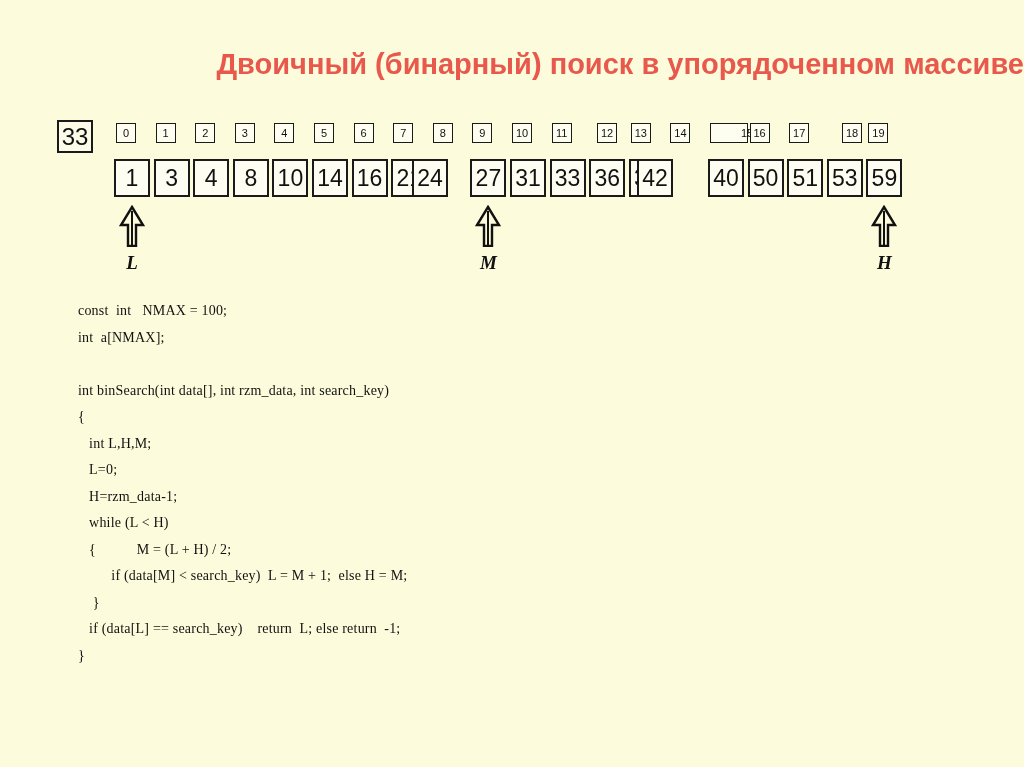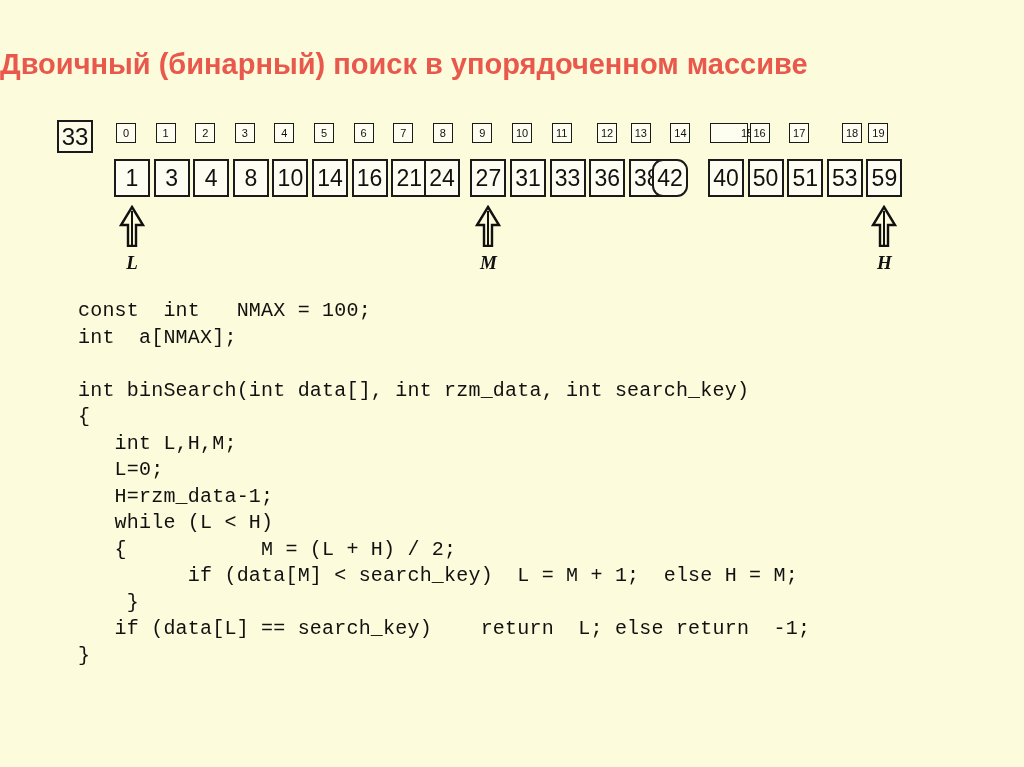--- a/index.html
+++ b/index.html
@@ -14,21 +14,21 @@
     overflow: hidden;
     position: relative;
   }
 
   
   #slide-title {
     position: absolute;
     left: 0;
     top: 48px;
     width: 1024px;
-    text-align: left;
+    text-align: right;
     color: #e8584c;
     font-family: "Liberation Sans", sans-serif;
     font-weight: bold;
     font-size: 29px;
     letter-spacing: 0px;
     white-space: nowrap;
   }
 
   
   #diagram {
@@ -127,22 +127,22 @@
     font-size: 19px;
     color: #111;
     line-height: 1;
   }
 
   
   #code-block {
     position: absolute;
     left: 78px;
     top: 298px;
-    font-family: Liberation Mono, monospace;
-    font-size: 20px;
+    font-family: Liberation Serif, serif;
+    font-size: 14px;
     line-height: 26.5px;
     color: #111;
     white-space: pre;
     letter-spacing: 0.2px;
   }
   .code-line {
     white-space: pre;
     min-height: 26.5px;
   }
 </style>
@@ -180,27 +180,27 @@
 
   <div id="value-row">
       <div class="value-cell" style="left: 0px;">1</div>
       <div class="value-cell" style="left: 39.6px;">3</div>
       <div class="value-cell" style="left: 79.2px;">4</div>
       <div class="value-cell" style="left: 118.8px;">8</div>
       <div class="value-cell" style="left: 158.4px;">10</div>
       <div class="value-cell" style="left: 198px;">14</div>
       <div class="value-cell" style="left: 237.6px;">16</div>
       <div class="value-cell" style="left: 277.2px;">21</div>
-      <div class="value-cell" style="left: 310px;">24</div>
+      <div class="value-cell" style="left: 298px;">24</div>
       <div class="value-cell" style="left: 356.4px;">27</div>
       <div class="value-cell" style="left: 396px;">31</div>
       <div class="value-cell" style="left: 435.6px;">33</div>
       <div class="value-cell" style="left: 475.2px;">36</div>
       <div class="value-cell" style="left: 514.8px;">38</div>
-      <div class="value-cell" style="left: 538px; border-radius: 11px;">42</div>
+      <div class="value-cell" style="left: 523px;">42</div>
       <div class="value-cell" style="left: 594px;">40</div>
       <div class="value-cell" style="left: 633.6px;">50</div>
       <div class="value-cell" style="left: 673.2px;">51</div>
       <div class="value-cell" style="left: 712.8px;">53</div>
       <div class="value-cell" style="left: 752.4px;">59</div>
     </div>
 
 <div class="pointer" style="left: 112px;">
       <span class="pointer-arrow"><svg width="40" height="42" viewBox="0 0 40 42" xmlns="http://www.w3.org/2000/svg">
           <path d="M20 2 L31 20 L24 20 L24 41 L16 41 L16 20 L9 20 Z" fill="#fcfbdb" stroke="#111111" stroke-width="2.4" stroke-linejoin="miter"></path>

